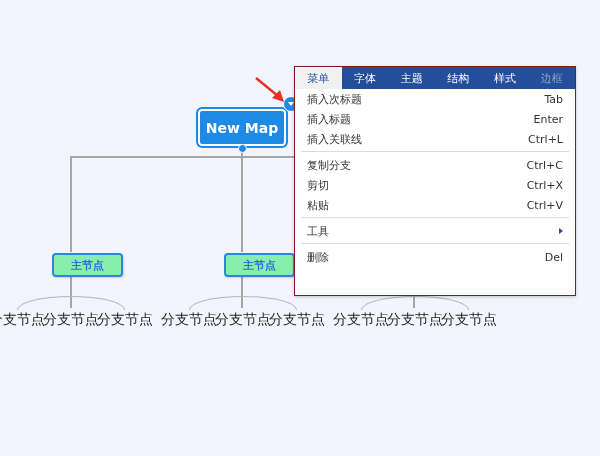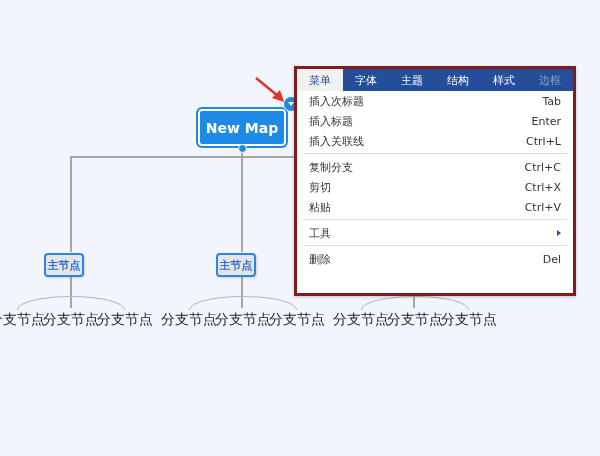--- a/index.html
+++ b/index.html
@@ -27,38 +27,39 @@
     border-radius: 50%; background: #1f8ae6; border: 1px solid #fff;
     display: flex; align-items: center; justify-content: center;
   }
   .collapse-btn::after {
     content: ""; width: 0; height: 0;
     border-left: 3px solid transparent; border-right: 3px solid transparent;
     border-top: 4px solid #ffffff;
   }
   .arrow { position: absolute; left: 254px; top: 76px; }
   .main-node {
-    position: absolute; width: 40px; height: 24px; box-sizing: border-box;
-    background: #e5e5e5; border: 2px solid #2d86dd; border-radius: 4px;
+    position: absolute; width: 71px; height: 24px; box-sizing: border-box;
+    background: #86efac; border: 2px solid #2d86dd; border-radius: 4px;
     color: #2d6fd6; font-size: 11px; font-weight: bold;
     display: flex; align-items: center; justify-content: center;
     box-shadow: 1px 1px 2px rgba(0,0,0,0.15);
+    margin-left: 8px;
   }
   .branch-arc {
     position: absolute; height: 14px; border: 1px solid #b5b5b5;
     border-bottom: none; border-radius: 50% 50% 0 0 / 100% 100% 0 0;
     box-sizing: border-box;
   }
   .sub-node {
     position: absolute; font-size: 14px; color: #222; white-space: nowrap;
     transform: translateX(-50%);
   }
   .menu {
     position: absolute; left: 294px; top: 66px; width: 282px; height: 230px;
-    background: #ffffff; border: 3px solid #7f1d1d; box-sizing: border-box;
+    background: #ffffff; border: 1px solid #7f1d1d; box-sizing: border-box;
     box-shadow: 0 1px 3px rgba(0,0,0,0.2);
   }
   .menu-tabs {
     display: flex; height: 22px; background: #244d9a;
   }
   .menu-tab {
     flex: 1; display: flex; align-items: center; justify-content: center;
     font-size: 11px; color: #ffffff; cursor: pointer;
   }
   .menu-tab.active { background: #f1f1f1; color: #244d9a; }

